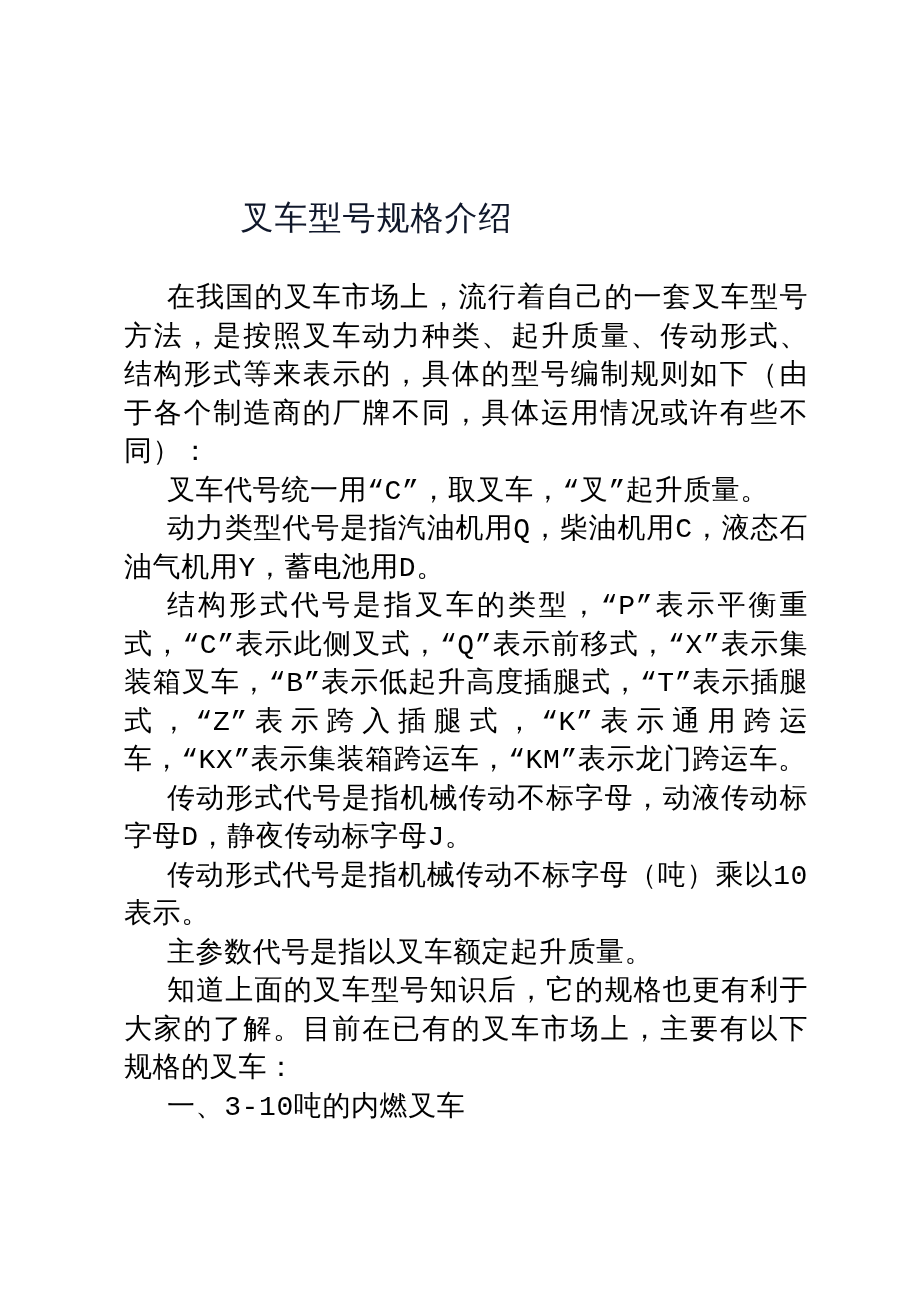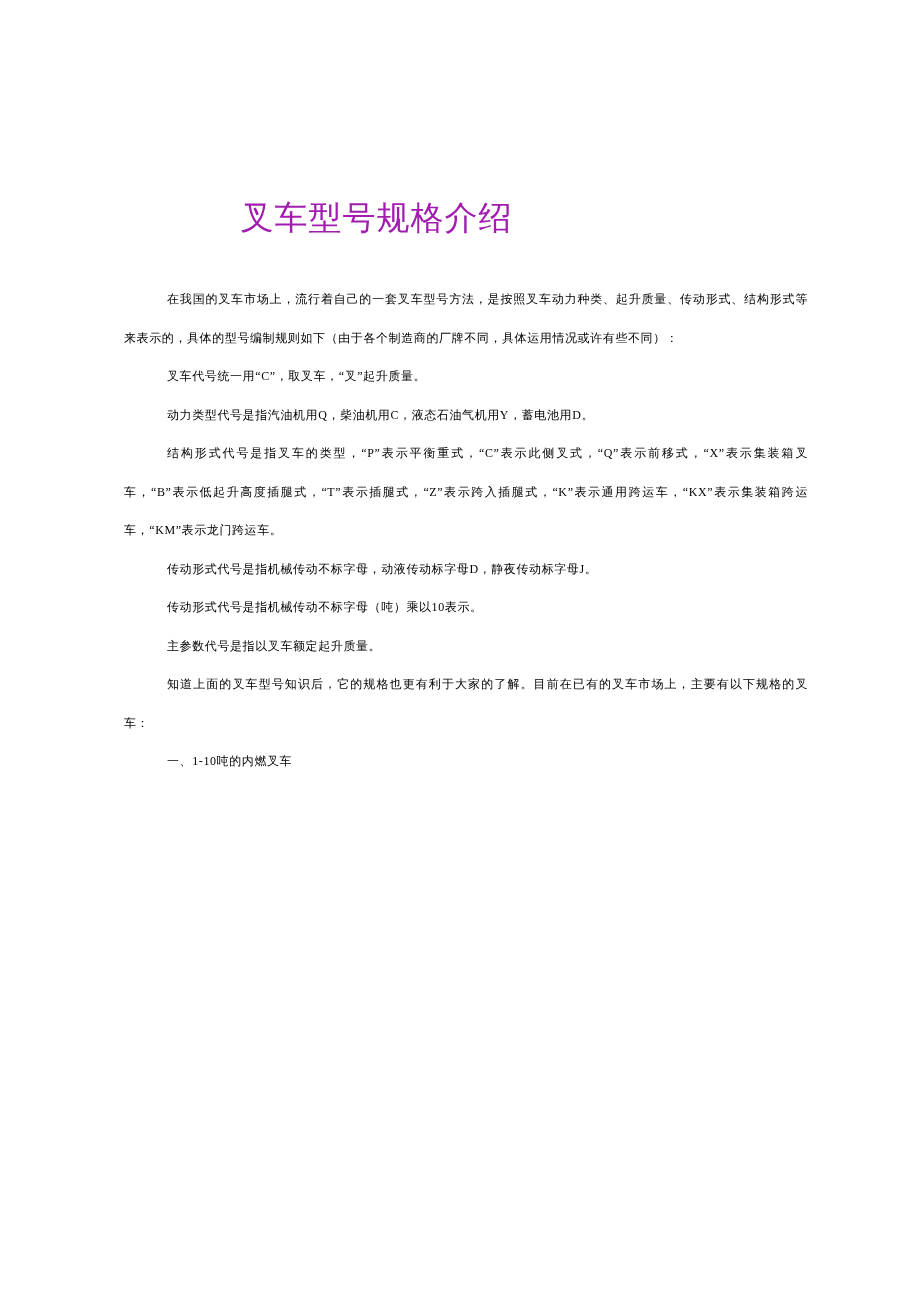--- a/index.html
+++ b/index.html
@@ -23,30 +23,30 @@
     }
     .title {
       position: absolute;
       left: 0;
       top: 196px;
       width: 753px;
       text-align: center;
       font-family: "DejaVu Sans", sans-serif;
       font-size: 33px;
       line-height: 44px;
-      color: #a21caf;
+      color: #0f172a;
       letter-spacing: 1px;
     }
     .body-text {
       position: absolute;
       left: 124px;
       top: 280px;
       width: 684px;
-      font-family: Liberation Serif, serif;
-      font-size: 12px;
+      font-family: Liberation Mono, monospace;
+      font-size: 28px;
       line-height: 38.5px;
       color: #000000;
       text-align: justify;
       text-justify: inter-character;
       letter-spacing: 0.6px;
     }
     .body-text p {
       margin: 0 0 0 0;
       text-indent: 43px;
     }
@@ -59,15 +59,15 @@
 
   <div class="body-text">
     <p>在我国的叉车市场上，流行着自己的一套叉车型号方法，是按照叉车动力种类、起升质量、传动形式、结构形式等来表示的，具体的型号编制规则如下（由于各个制造商的厂牌不同，具体运用情况或许有些不同）：</p>
     <p>叉车代号统一用“C”，取叉车，“叉”起升质量。</p>
     <p>动力类型代号是指汽油机用Q，柴油机用C，液态石油气机用Y，蓄电池用D。</p>
     <p>结构形式代号是指叉车的类型，“P”表示平衡重式，“C”表示此侧叉式，“Q”表示前移式，“X”表示集装箱叉车，“B”表示低起升高度插腿式，“T”表示插腿式，“Z”表示跨入插腿式，“K”表示通用跨运车，“KX”表示集装箱跨运车，“KM”表示龙门跨运车。</p>
     <p>传动形式代号是指机械传动不标字母，动液传动标字母D，静夜传动标字母J。</p>
     <p>传动形式代号是指机械传动不标字母（吨）乘以10表示。</p>
     <p>主参数代号是指以叉车额定起升质量。</p>
     <p>知道上面的叉车型号知识后，它的规格也更有利于大家的了解。目前在已有的叉车市场上，主要有以下规格的叉车：</p>
-    <p>一、1-10吨的内燃叉车</p>
+    <p>一、3-10吨的内燃叉车</p>
   </div>
 </div>
 
 </body></html>

